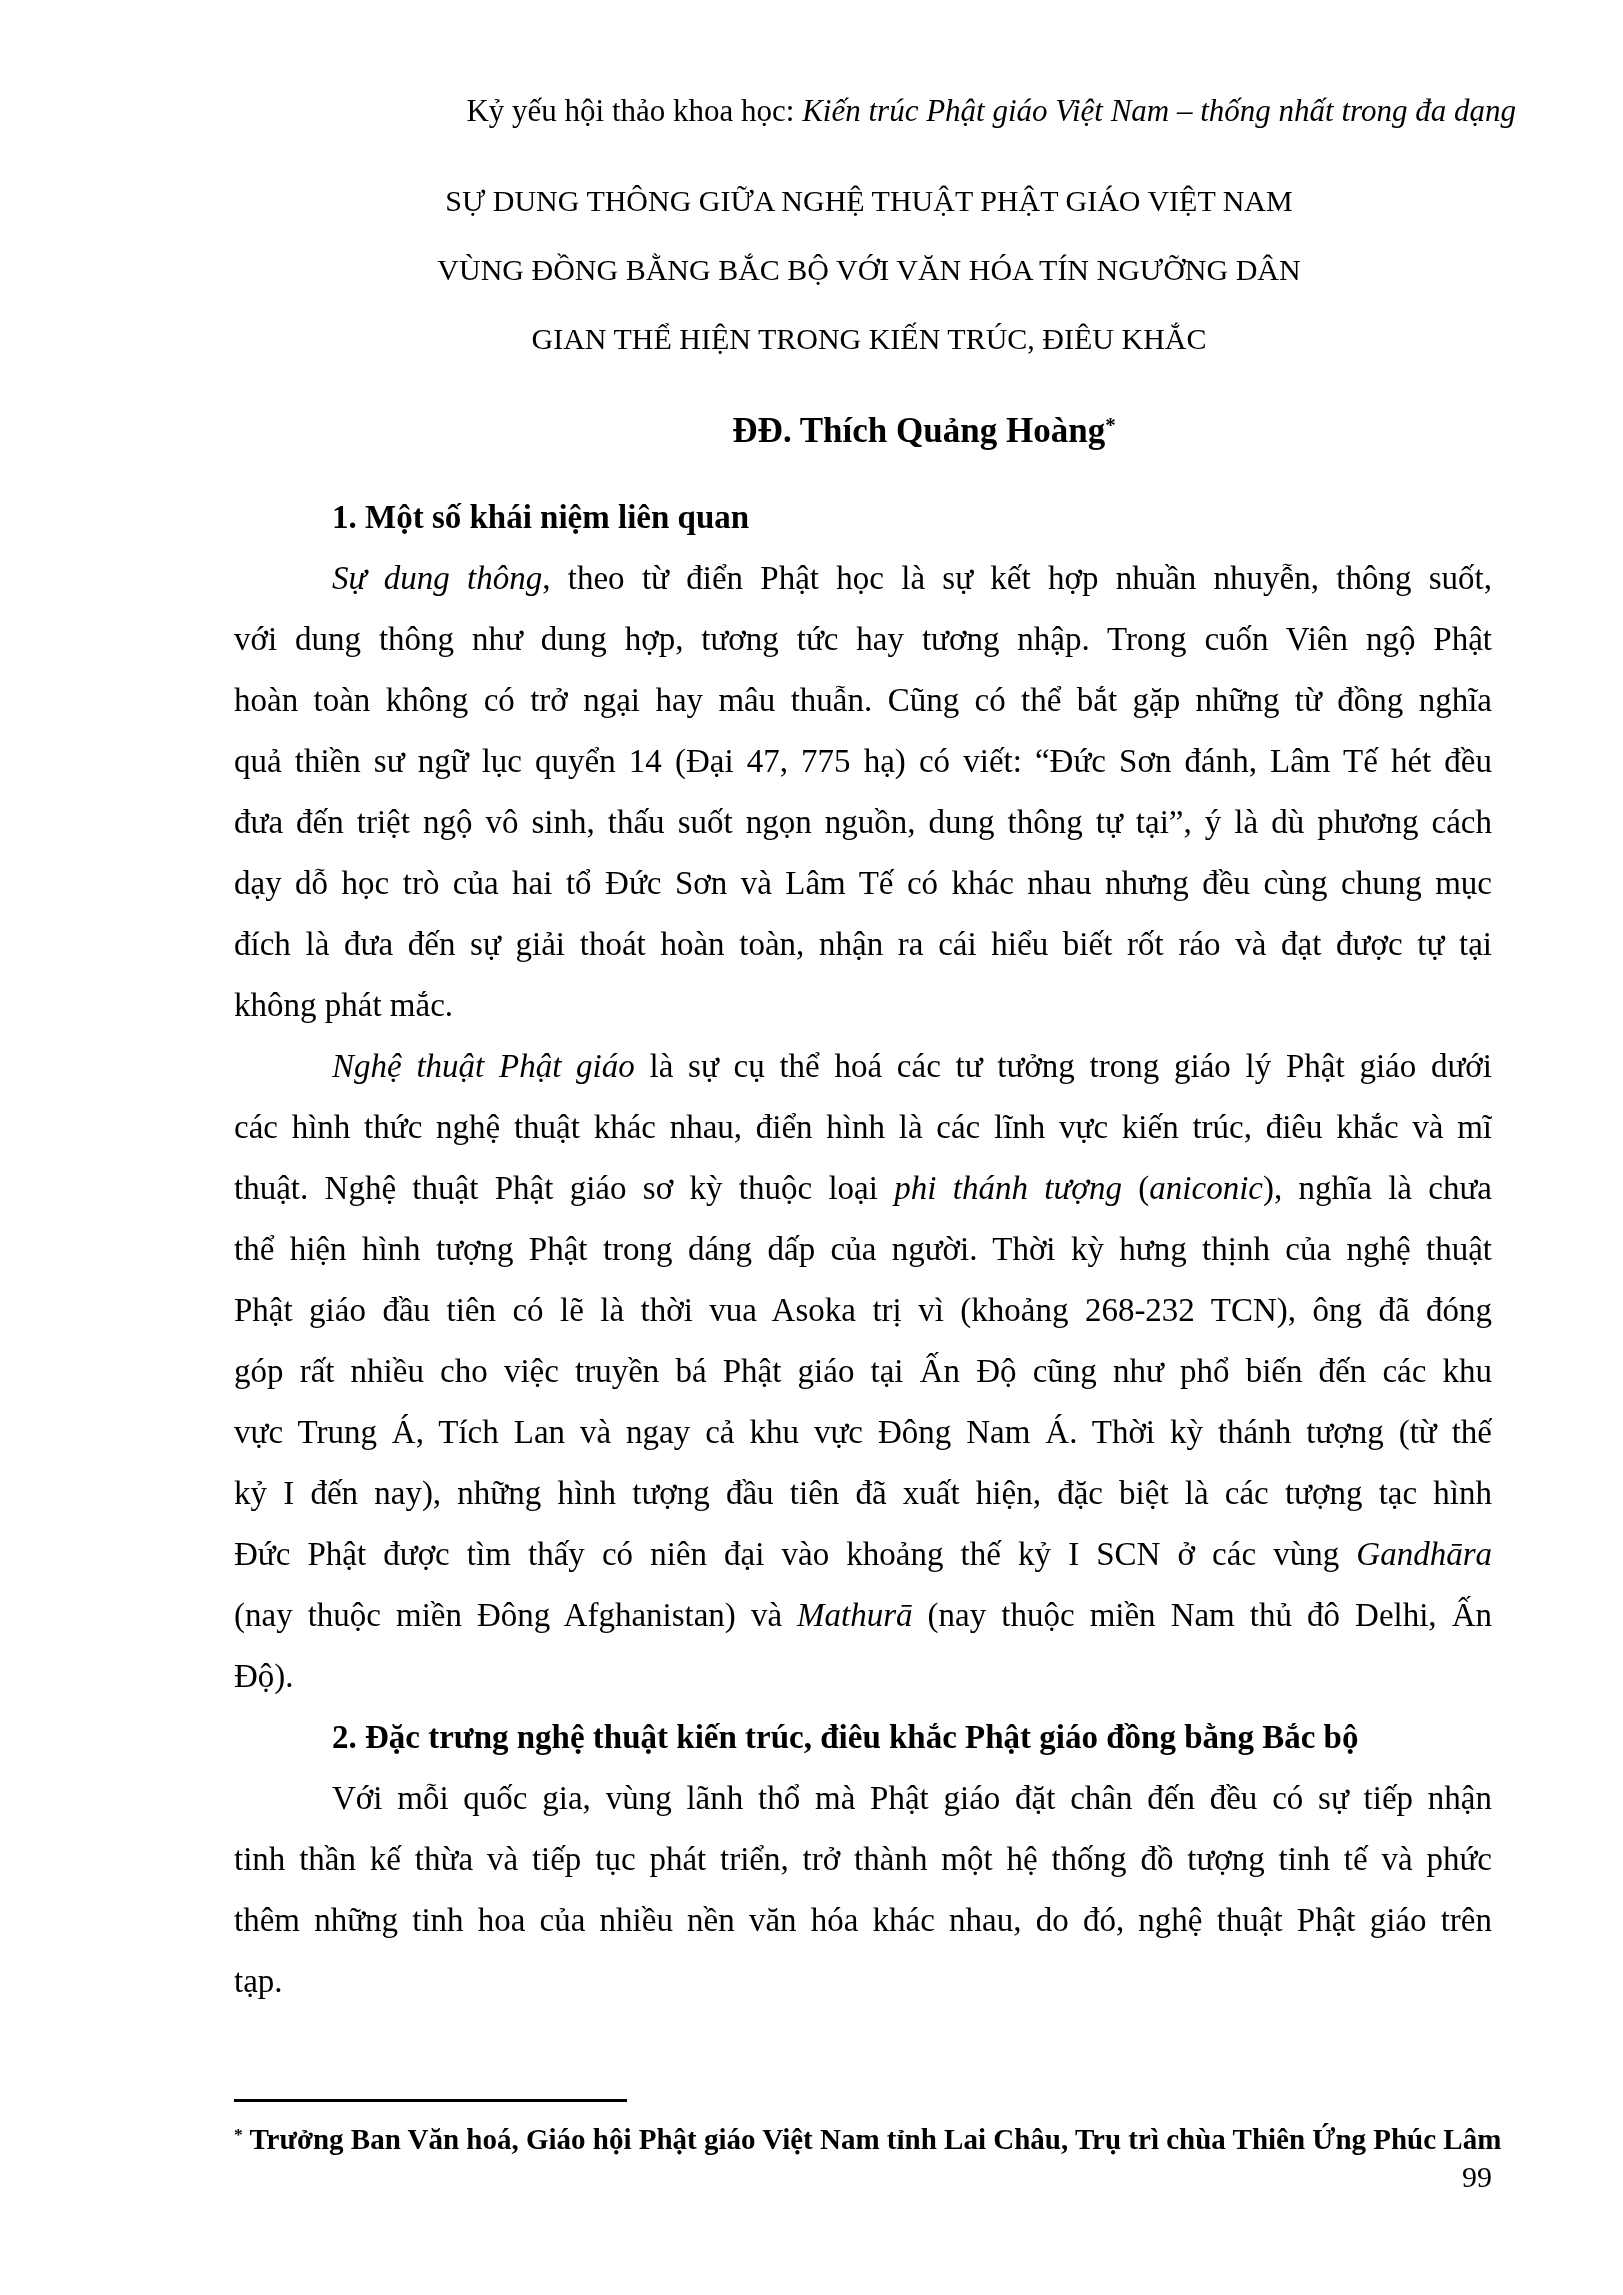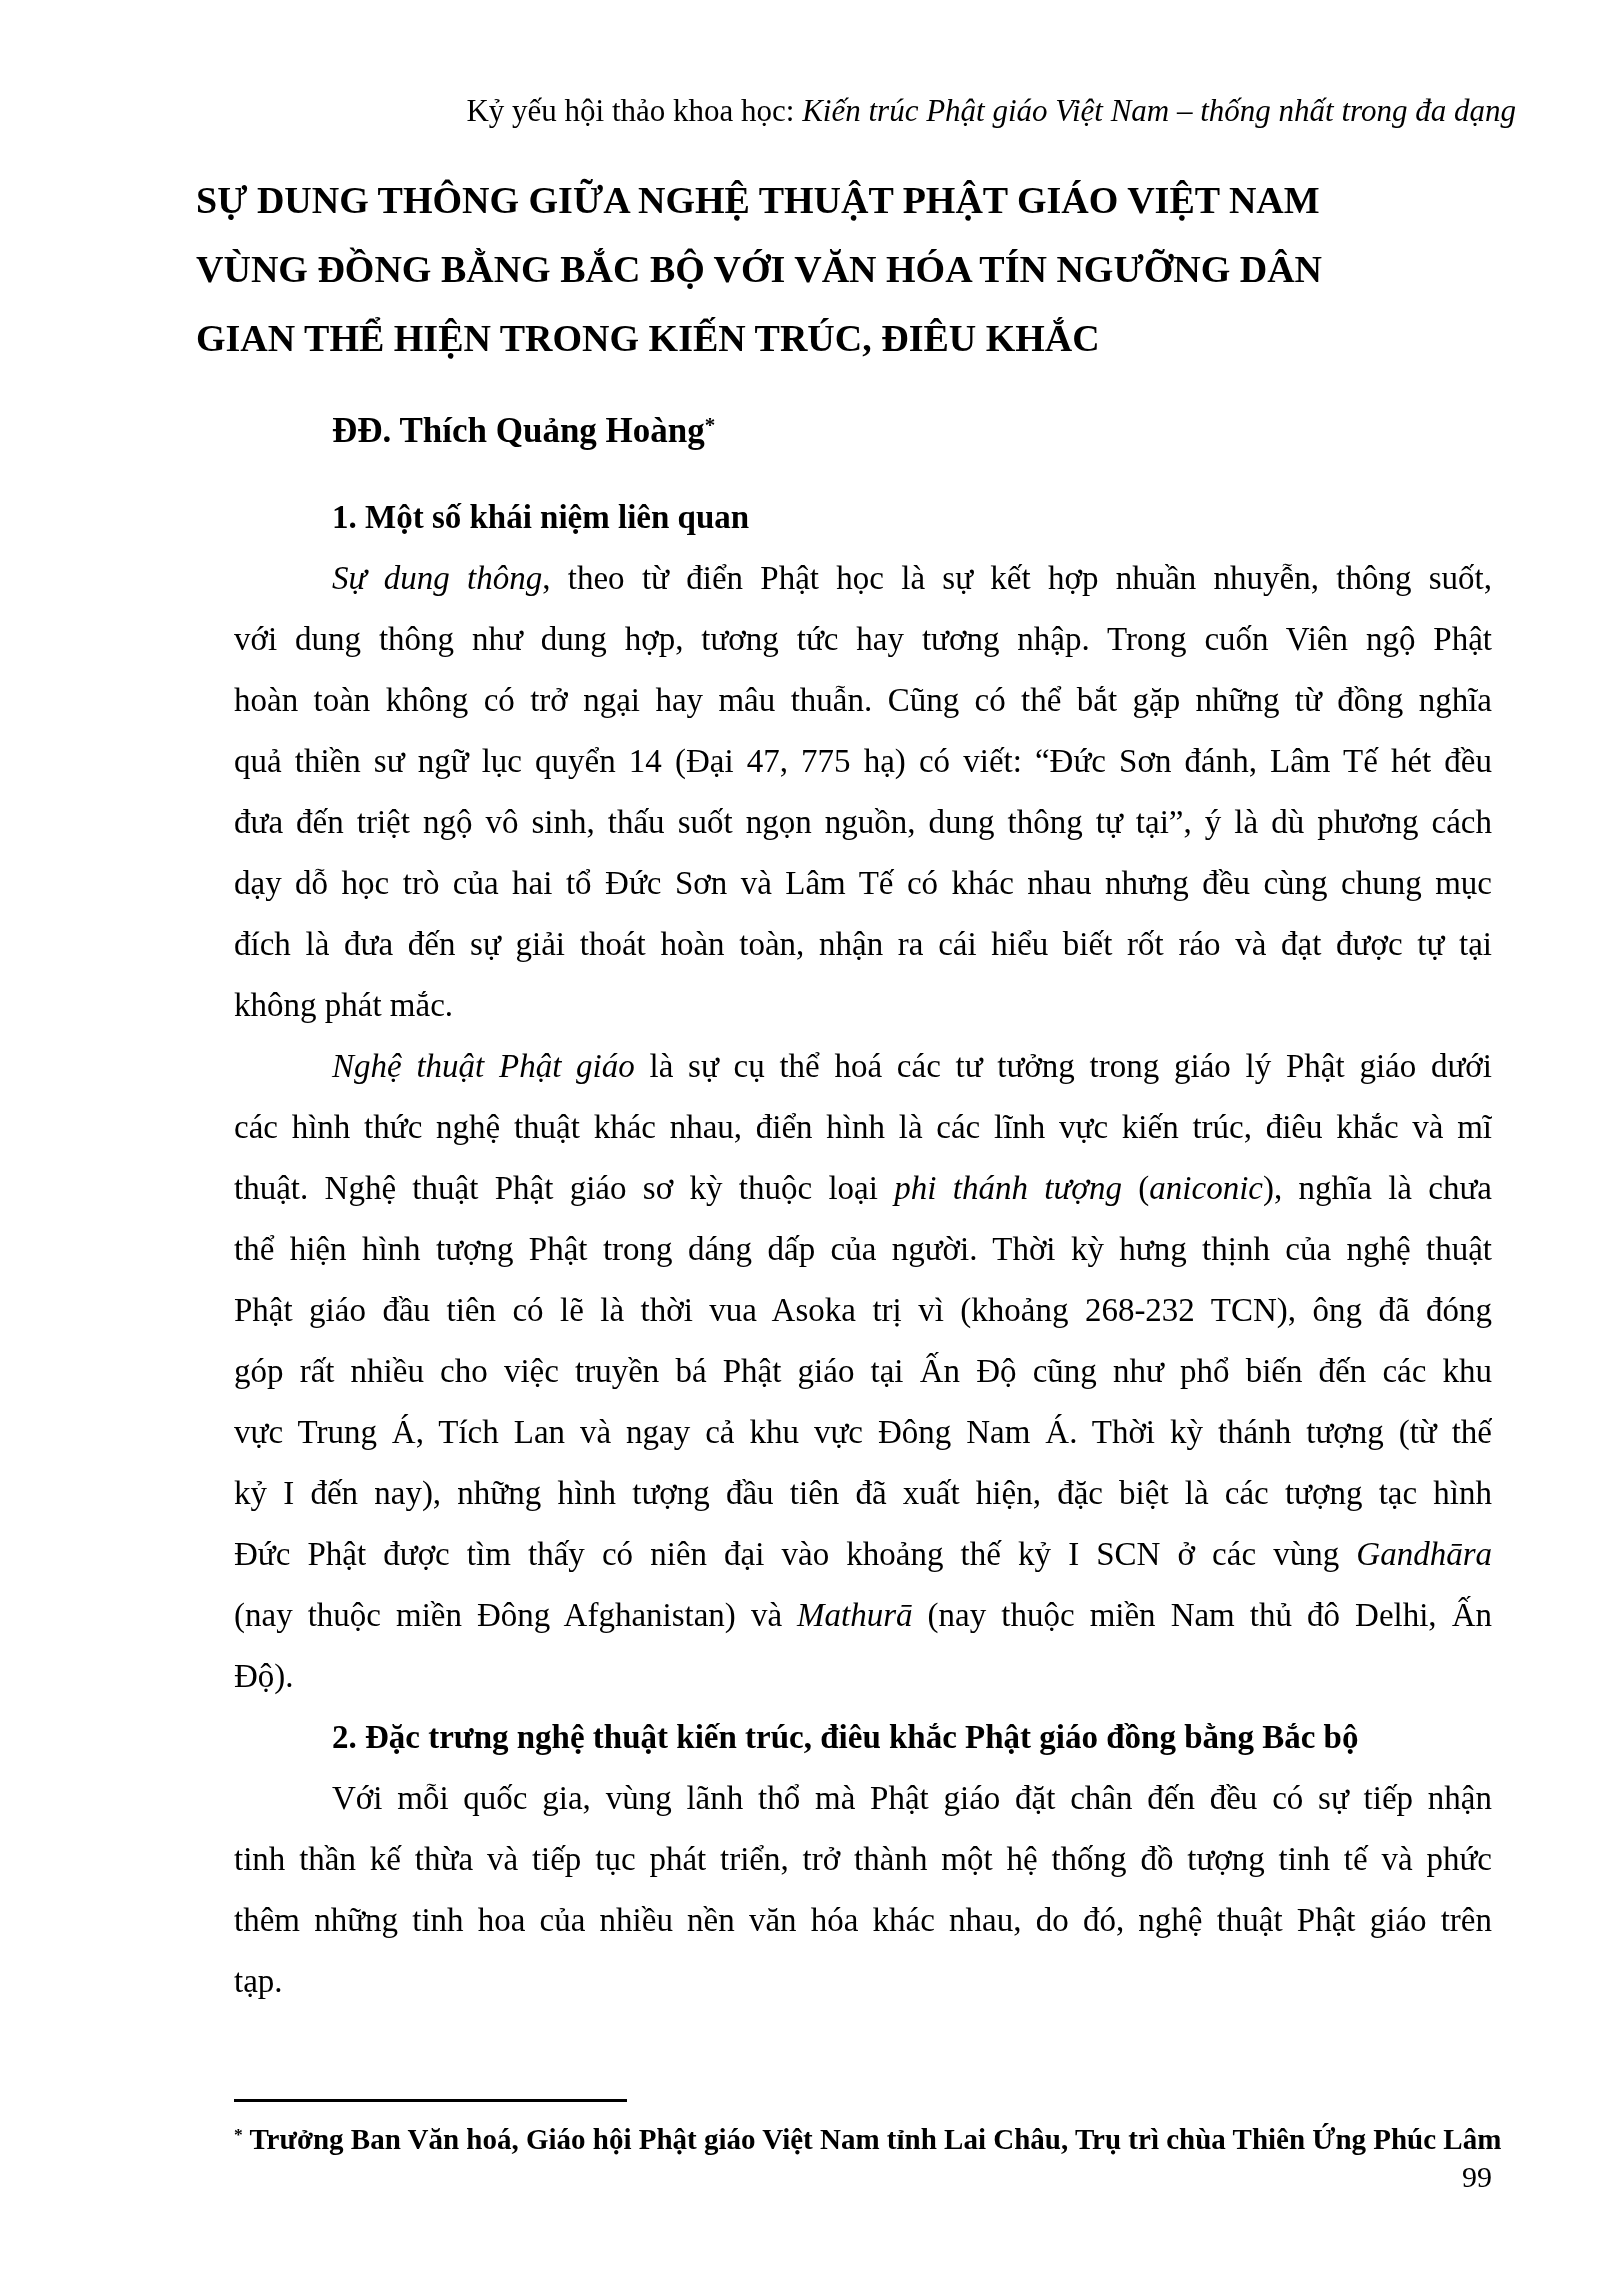--- a/index.html
+++ b/index.html
@@ -14,27 +14,27 @@
   .it{font-style:italic;}
   .sup{font-size:60%;position:relative;top:-0.5em;}
 
   .header{
     position:absolute;top:90px;left:234px;right:131px;
     text-align:right;font-size:31px;line-height:41px;white-space:nowrap;
   }
 
   .title{
     position:absolute;top:166px;left:196px;right:105px;
-    text-align:left;font-weight:bold;font-size:38px;line-height:69px;
+    text-align:center;font-weight:normal;font-size:30px;line-height:69px;
   }
   .title-line{white-space:nowrap;}
 
   .author{
     position:absolute;top:399px;left:234px;right:131px;
-    padding-left:98px;text-align:left;
+    padding-left:98px;text-align:center;
     font-weight:bold;font-size:35px;line-height:63px;white-space:nowrap;
   }
 
   .body-text{
     position:absolute;top:487px;left:234px;width:1258px;
     font-size:33px;
   }
   .line{line-height:61px;height:61px;overflow:hidden;}
   .just{text-align:justify;text-align-last:justify;}
   .indent{text-indent:98px;}

